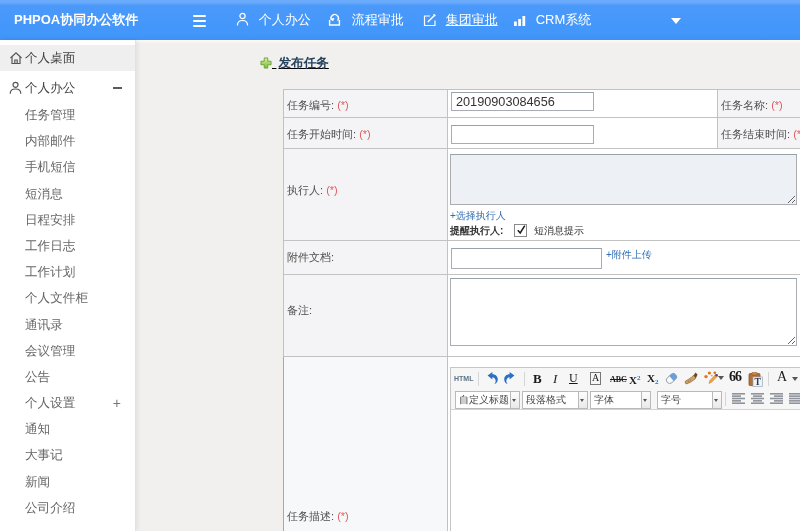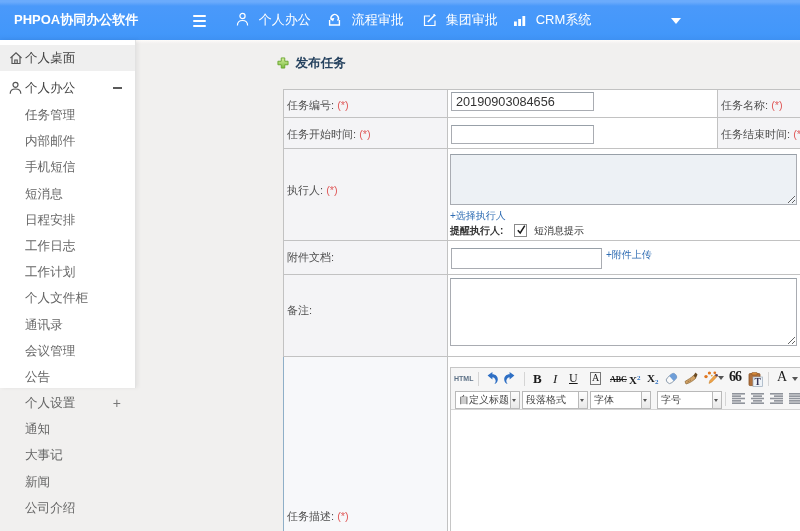--- a/index.html
+++ b/index.html
@@ -10,31 +10,31 @@
 .topbar { position:absolute; left:0; top:0; width:800px; height:40px;
   background:linear-gradient(180deg,#6babfc 0,#6babfc 2px,#4a99fa 6px,#4297fa 85%,#3e91f3 100%); }
 .logo { position:absolute; left:14px; top:0; line-height:40px; color:#fff; font-size:13px; font-weight:bold;}
 .burger { position:absolute; left:193px; top:15px; width:13px; }
 .burger div { height:2px; background:#fff; margin-bottom:3px; border-radius:1px;}
 .navitem { position:absolute; top:0; height:40px; color:#fff; font-size:13px; line-height:40px; }
 .navitem svg { vertical-align:-3px; }
 .caret { display:inline-block; width:0; height:0; border-left:5px solid transparent; border-right:5px solid transparent; border-top:6px solid #fff; vertical-align:1px; }
 
 
-.sidebar { position:absolute; left:0; top:40px; width:135px; height:348px; background:#fff;
+.sidebar { position:absolute; left:0; top:40px; width:135px; height:491px; background:#fff;
   border-right:1px solid #e2e2e2; box-shadow:2px 0 4px rgba(0,0,0,.06); }
 .side-item { height:26px; line-height:26px; font-size:12.6px; color:#444; padding-left:25px; position:relative; }
 .side-item svg { position:absolute; left:9px; top:6px; }
 .side-item.first { margin-top:5px; background:#efefef; }
 .side-item.second { margin-top:4px; height:27px; line-height:27px;}
 .side-sign { position:absolute; right:14px; top:0; color:#888; font-size:14px; }
 .submenu div { height:26.2px; line-height:26.2px; font-size:12.6px; color:#666; padding-left:25px; position:relative;}
 
 
-.title { position:absolute; left:277px; top:53px; height:16px; }
+.title { position:absolute; left:260px; top:53px; height:16px;text-decoration:underline; }
 .title svg { vertical-align:-2px; }
 .title span { font-size:12.6px; font-weight:bold; color:#26425f; margin-left:2px; }
 
 table.form { position:absolute; left:283px; top:89px; border-collapse:collapse; table-layout:fixed; width:1000px; background:#fff;}
 table.form td { border:1px solid #c2c2c2; font-size:11px; color:#4f4f4f; }
 td.lbl { background:#f4f4f6; padding-left:3px; }
 .red { color:#e05d5d; }
 input.txt { box-sizing:border-box; border:1px solid #a9acb2; border-top-color:#98a0a8; height:19px; width:143px; font-size:12.7px; font-family:"Liberation Sans",sans-serif; color:#333; padding:0 4px; vertical-align:top; background:#fff;}
 textarea.ta { box-sizing:border-box; border:1px solid #a9acb2; border-top-color:#98a0a8; font-family:"Liberation Sans",sans-serif; font-size:12px; display:block; resize:both; width:347px;}
 a.lnk { color:#2e6cb3; font-size:10px; text-decoration:none; }
@@ -79,21 +79,21 @@
     </svg>
     <span style="margin-left:6px;">流程审批</span>
   </span>
 
   <span class="navitem" style="left:423px;">
     <svg width="13" height="14" viewBox="0 0 13 14" fill="none" stroke="#fff" stroke-width="1.2">
       <path d="M12 7.5 v5 h-10.5 v-9.5 h5.5"></path>
       <path d="M4.8 9 l6.8-6.8" stroke-width="1.5"></path>
       <path d="M10.6 1.2 l1.8 1.8" stroke-width="1.5"></path>
     </svg>
-    <span style="margin-left:6px;">集团审批</span>
+    <span style="margin-left:6px;text-decoration:underline;">集团审批</span>
   </span>
 
   <span class="navitem" style="left:514px;">
     <svg width="12" height="13" viewBox="0 0 12 13" fill="#fff">
       <rect x="0" y="7.5" width="2.8" height="4.5"></rect>
       <rect x="4.2" y="5" width="2.8" height="7"></rect>
       <rect x="8.4" y="2" width="2.8" height="10"></rect>
     </svg>
     <span style="margin-left:6px;">CRM系统</span>
   </span>

